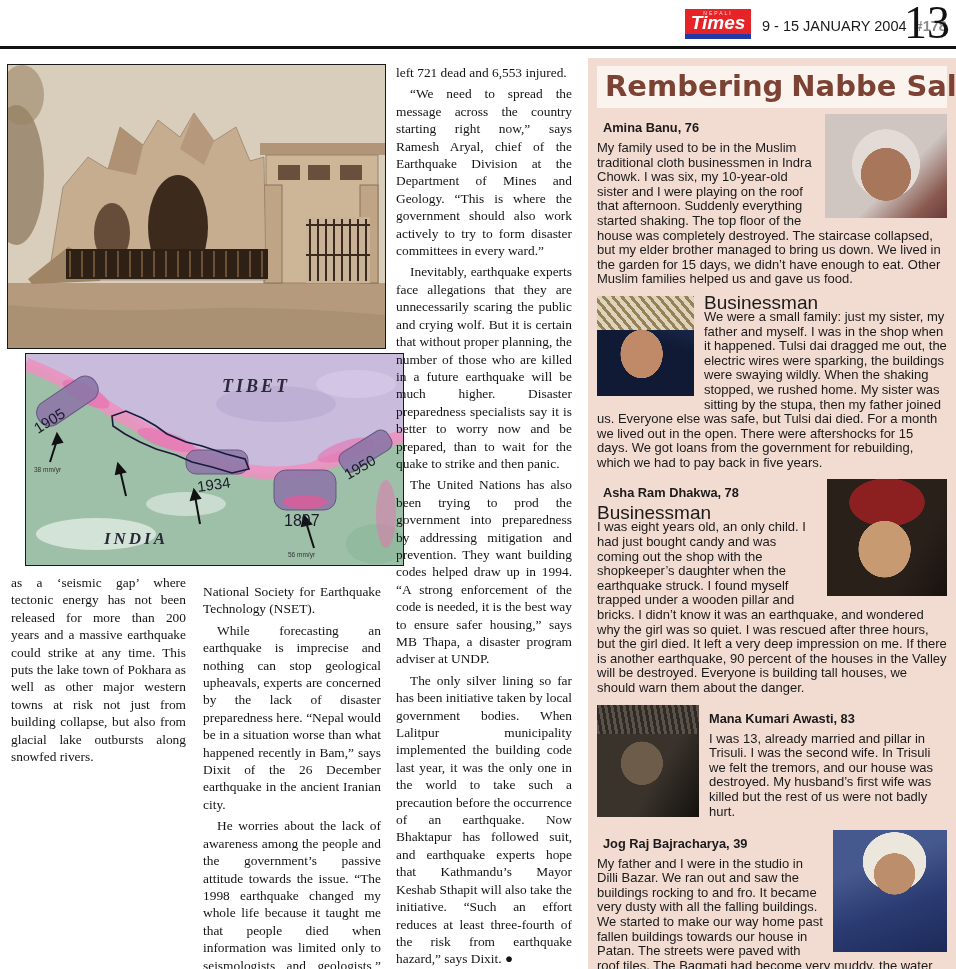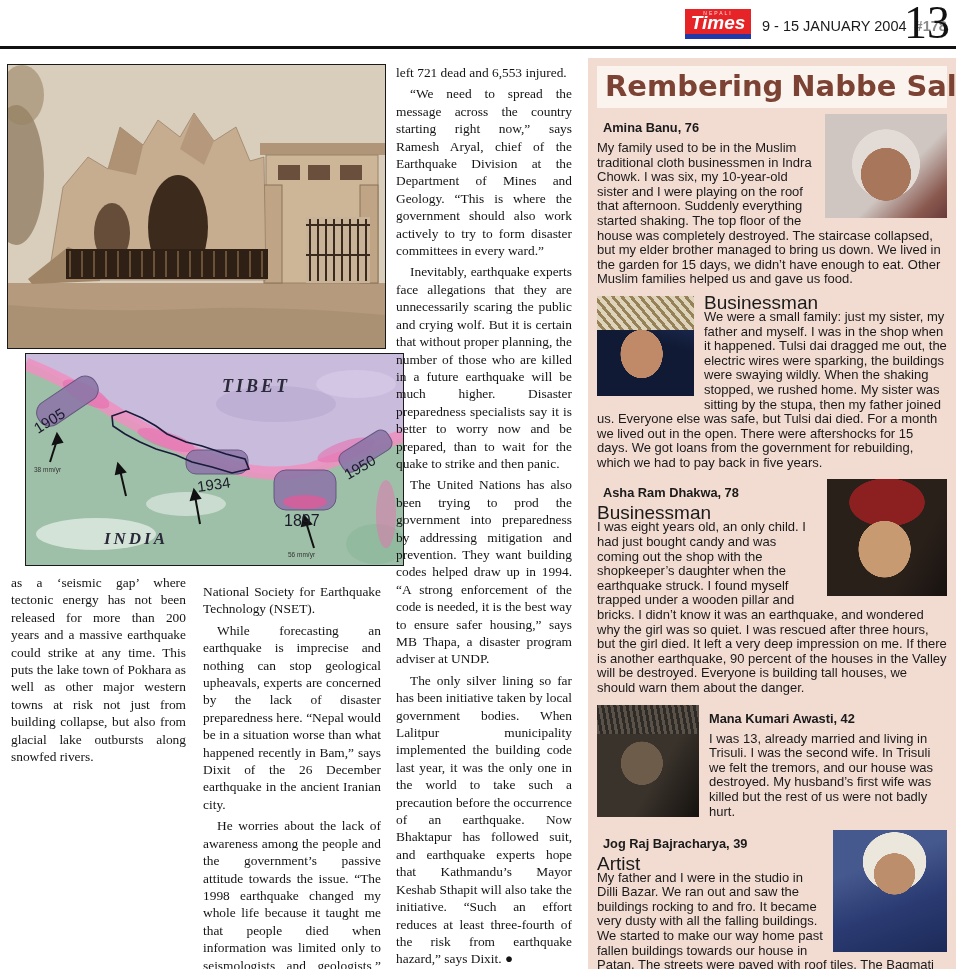--- a/index.html
+++ b/index.html
@@ -201,27 +201,26 @@
 
       <div class="iv">
         <div class="pt r pt-dhakwa"></div>
         <h3>Asha Ram Dhakwa, 78</h3>
         <div class="role">Businessman</div>
         <p>I was eight years old, an only child. I had just bought candy and was coming out the shop with the shopkeeper’s daughter when the earthquake struck. I found myself trapped under a wooden pillar and bricks. I didn’t know it was an earthquake, and wondered why the girl was so quiet. I was rescued after three hours, but the girl died. It left a very deep impression on me. If there is another earthquake, 90 percent of the houses in the Valley will be destroyed. Everyone is building tall houses, we should warn them about the danger.</p>
       </div>
 
       <div class="iv">
         <div class="pt l pt-mana"></div>
-        <h3>Mana Kumari Awasti, 42</h3>
-        <p>I was 13, already married and living in Trisuli. I was the second wife. In Trisuli we felt the tremors, and our house was destroyed. My husband’s first wife was killed but the rest of us were not badly hurt.</p>
+        <h3>Mana Kumari Awasti, 83</h3>
+        <p>I was 13, already married and pillar in Trisuli. I was the second wife. In Trisuli we felt the tremors, and our house was destroyed. My husband’s first wife was killed but the rest of us were not badly hurt.</p>
       </div>
 
       <div class="iv">
         <div class="pt r pt-jograj"></div>
         <h3>Jog Raj Bajracharya, 39</h3>
-        <div class="role">Artist</div>
         <p>My father and I were in the studio in Dilli Bazar. We ran out and saw the buildings rocking to and fro. It became very dusty with all the falling buildings. We started to make our way home past fallen buildings towards our house in Patan. The streets were paved with roof tiles. The Bagmati had become very muddy, the water level had risen three feet. At Mangal Bazar, Honacha’s eatery had collapsed, killing 22 customers inside. There were heaps of dead bodies. We used the timber from the houses to make tents and keep warm.</p>
       </div>
 
     </div>
   </div>
 
 </div>
 
 </body></html>

